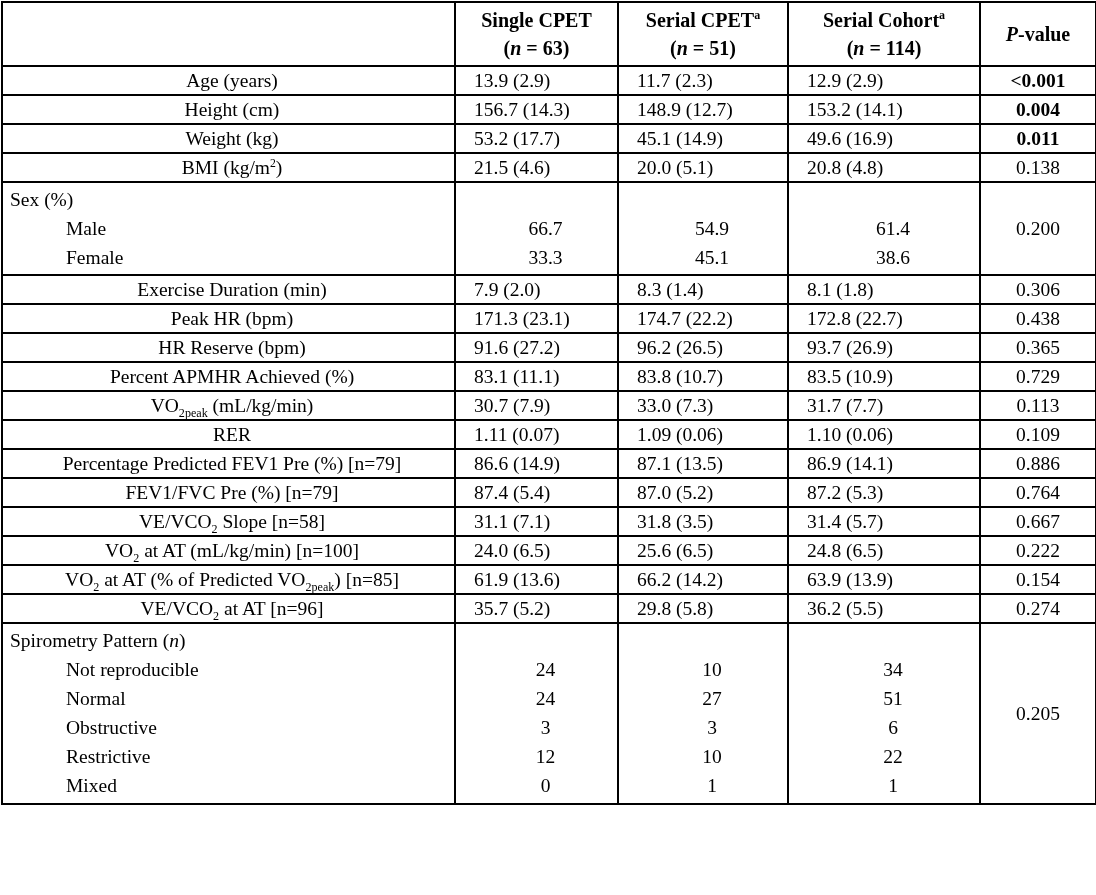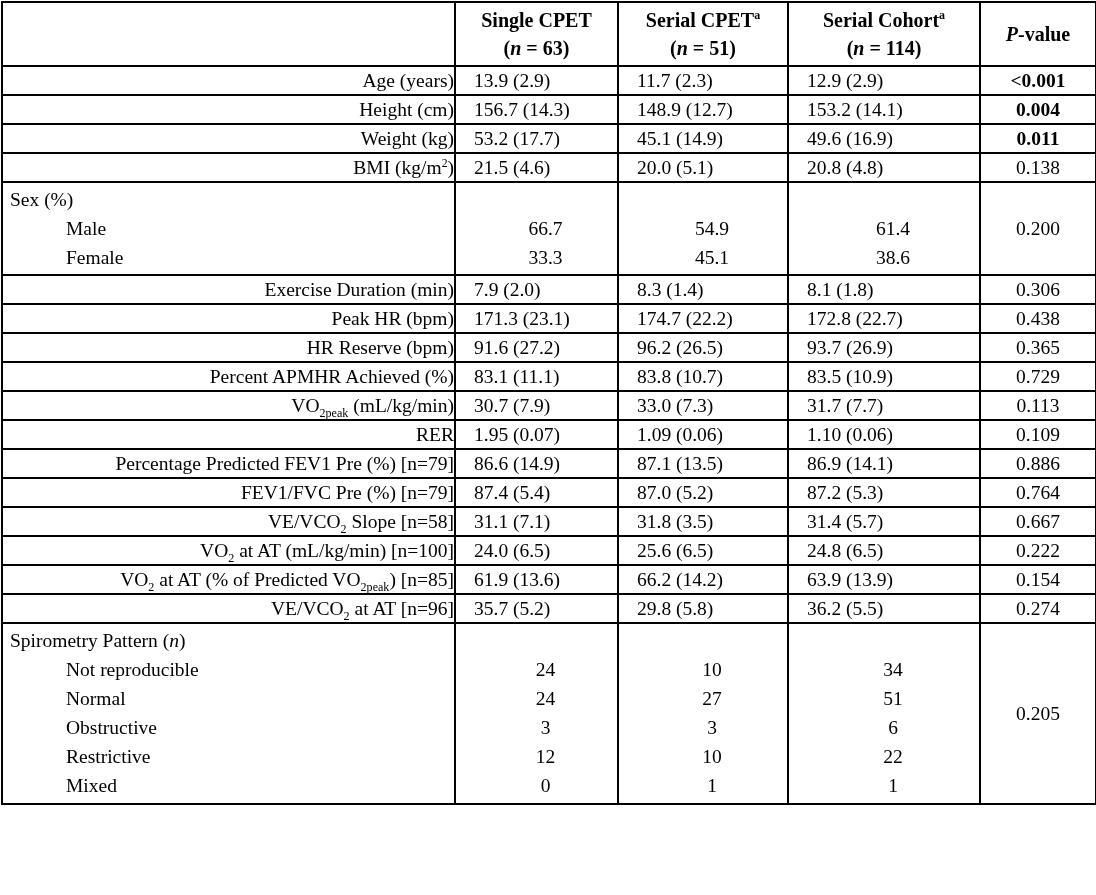--- a/index.html
+++ b/index.html
@@ -28,21 +28,21 @@
     overflow: hidden;
   }
   .char-table thead th {
     height: 64px;
     font-weight: bold;
     font-size: 20px;
     text-align: center;
   }
   .hline { line-height: 28px; }
   td.label-cell {
-    text-align: right;
+    text-align: center;
     padding-left: 7px;
     height: 29px;
   }
   td.value-cell { height: 29px; padding-left: 18px; }
   td.pvalue-cell { text-align: center; height: 29px; }
   td.group-cell { padding-top: 2px; padding-bottom: 2px; }
   .bold { font-weight: bold; }
   .line {
     height: 29.1px;
     display: flex;
@@ -174,21 +174,21 @@
         </tr>
         <tr>
           <td class="label-cell"><span>VO</span><sub>2peak</sub><span> (mL/kg/min)</span></td>
           <td class="value-cell">30.7 (7.9)</td>
           <td class="value-cell">33.0 (7.3)</td>
           <td class="value-cell">31.7 (7.7)</td>
           <td class="pvalue-cell">0.113</td>
         </tr>
         <tr>
           <td class="label-cell"><span>RER</span></td>
-          <td class="value-cell">1.95 (0.07)</td>
+          <td class="value-cell">1.11 (0.07)</td>
           <td class="value-cell">1.09 (0.06)</td>
           <td class="value-cell">1.10 (0.06)</td>
           <td class="pvalue-cell">0.109</td>
         </tr>
         <tr>
           <td class="label-cell"><span>Percentage Predicted FEV1 Pre (%) [n=79]</span></td>
           <td class="value-cell">86.6 (14.9)</td>
           <td class="value-cell">87.1 (13.5)</td>
           <td class="value-cell">86.9 (14.1)</td>
           <td class="pvalue-cell">0.886</td>

